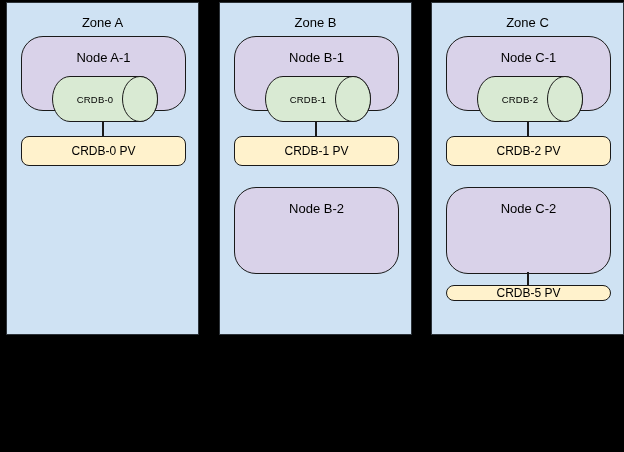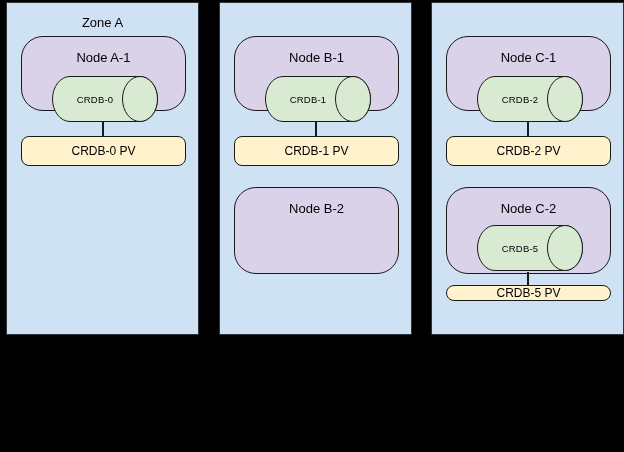--- a/index.html
+++ b/index.html
@@ -123,20 +123,21 @@
     </div>
 
     <div class="connector conn1"></div>
 
     <div class="pv pv1">
       <span>CRDB-0 PV</span>
     </div>
   </div>
 
   <div class="zone zone-b">
+    <div class="zone-label">Zone B</div>
 
     <div class="node node1">
       <div class="node-label">Node B-1</div>
       <div class="cyl">
         <svg width="106" height="46" viewBox="0 0 106 46">
           <path d="M88,0.5 L18,0.5 A17.5,22.5 0 0 0 18,45.5 L88,45.5 A17.5,22.5 0 0 0 88,0.5 Z" fill="var(--cylinder-fill)" stroke="var(--border)" stroke-width="1"></path>
           <ellipse cx="88" cy="23" rx="17.5" ry="22.5" fill="var(--cylinder-fill)" stroke="var(--border)" stroke-width="1"></ellipse>
         </svg>
         <div class="cyl-label">CRDB-1</div>
       </div>
@@ -147,47 +148,41 @@
     <div class="pv pv1">
       <span>CRDB-1 PV</span>
     </div>
 
     <div class="node node2">
       <div class="node-label">Node B-2</div>
     </div>
   </div>
 
   <div class="zone zone-c">
+    <div class="zone-label">Zone C</div>
 
     <div class="node node1">
       <div class="node-label">Node C-1</div>
       <div class="cyl">
         <svg width="106" height="46" viewBox="0 0 106 46">
           <path d="M88,0.5 L18,0.5 A17.5,22.5 0 0 0 18,45.5 L88,45.5 A17.5,22.5 0 0 0 88,0.5 Z" fill="var(--cylinder-fill)" stroke="var(--border)" stroke-width="1"></path>
           <ellipse cx="88" cy="23" rx="17.5" ry="22.5" fill="var(--cylinder-fill)" stroke="var(--border)" stroke-width="1"></ellipse>
         </svg>
         <div class="cyl-label">CRDB-2</div>
       </div>
     </div>
 
     <div class="connector conn1"></div>
 
     <div class="pv pv1">
       <span>CRDB-2 PV</span>
     </div>
 
     <div class="node node2">
       <div class="node-label">Node C-2</div>
-      <div class="cyl">
-        <svg width="106" height="46" viewBox="0 0 106 46">
-          <path d="M88,0.5 L18,0.5 A17.5,22.5 0 0 0 18,45.5 L88,45.5 A17.5,22.5 0 0 0 88,0.5 Z" fill="var(--cylinder-fill)" stroke="var(--border)" stroke-width="1"></path>
-          <ellipse cx="88" cy="23" rx="17.5" ry="22.5" fill="var(--cylinder-fill)" stroke="var(--border)" stroke-width="1"></ellipse>
-        </svg>
-        <div class="cyl-label">CRDB-5</div>
-      </div>
     </div>
 
     <div class="connector conn2"></div>
 
     <div class="pv pv2">
       <span>CRDB-5 PV</span>
     </div>
   </div>
 
 </div>

